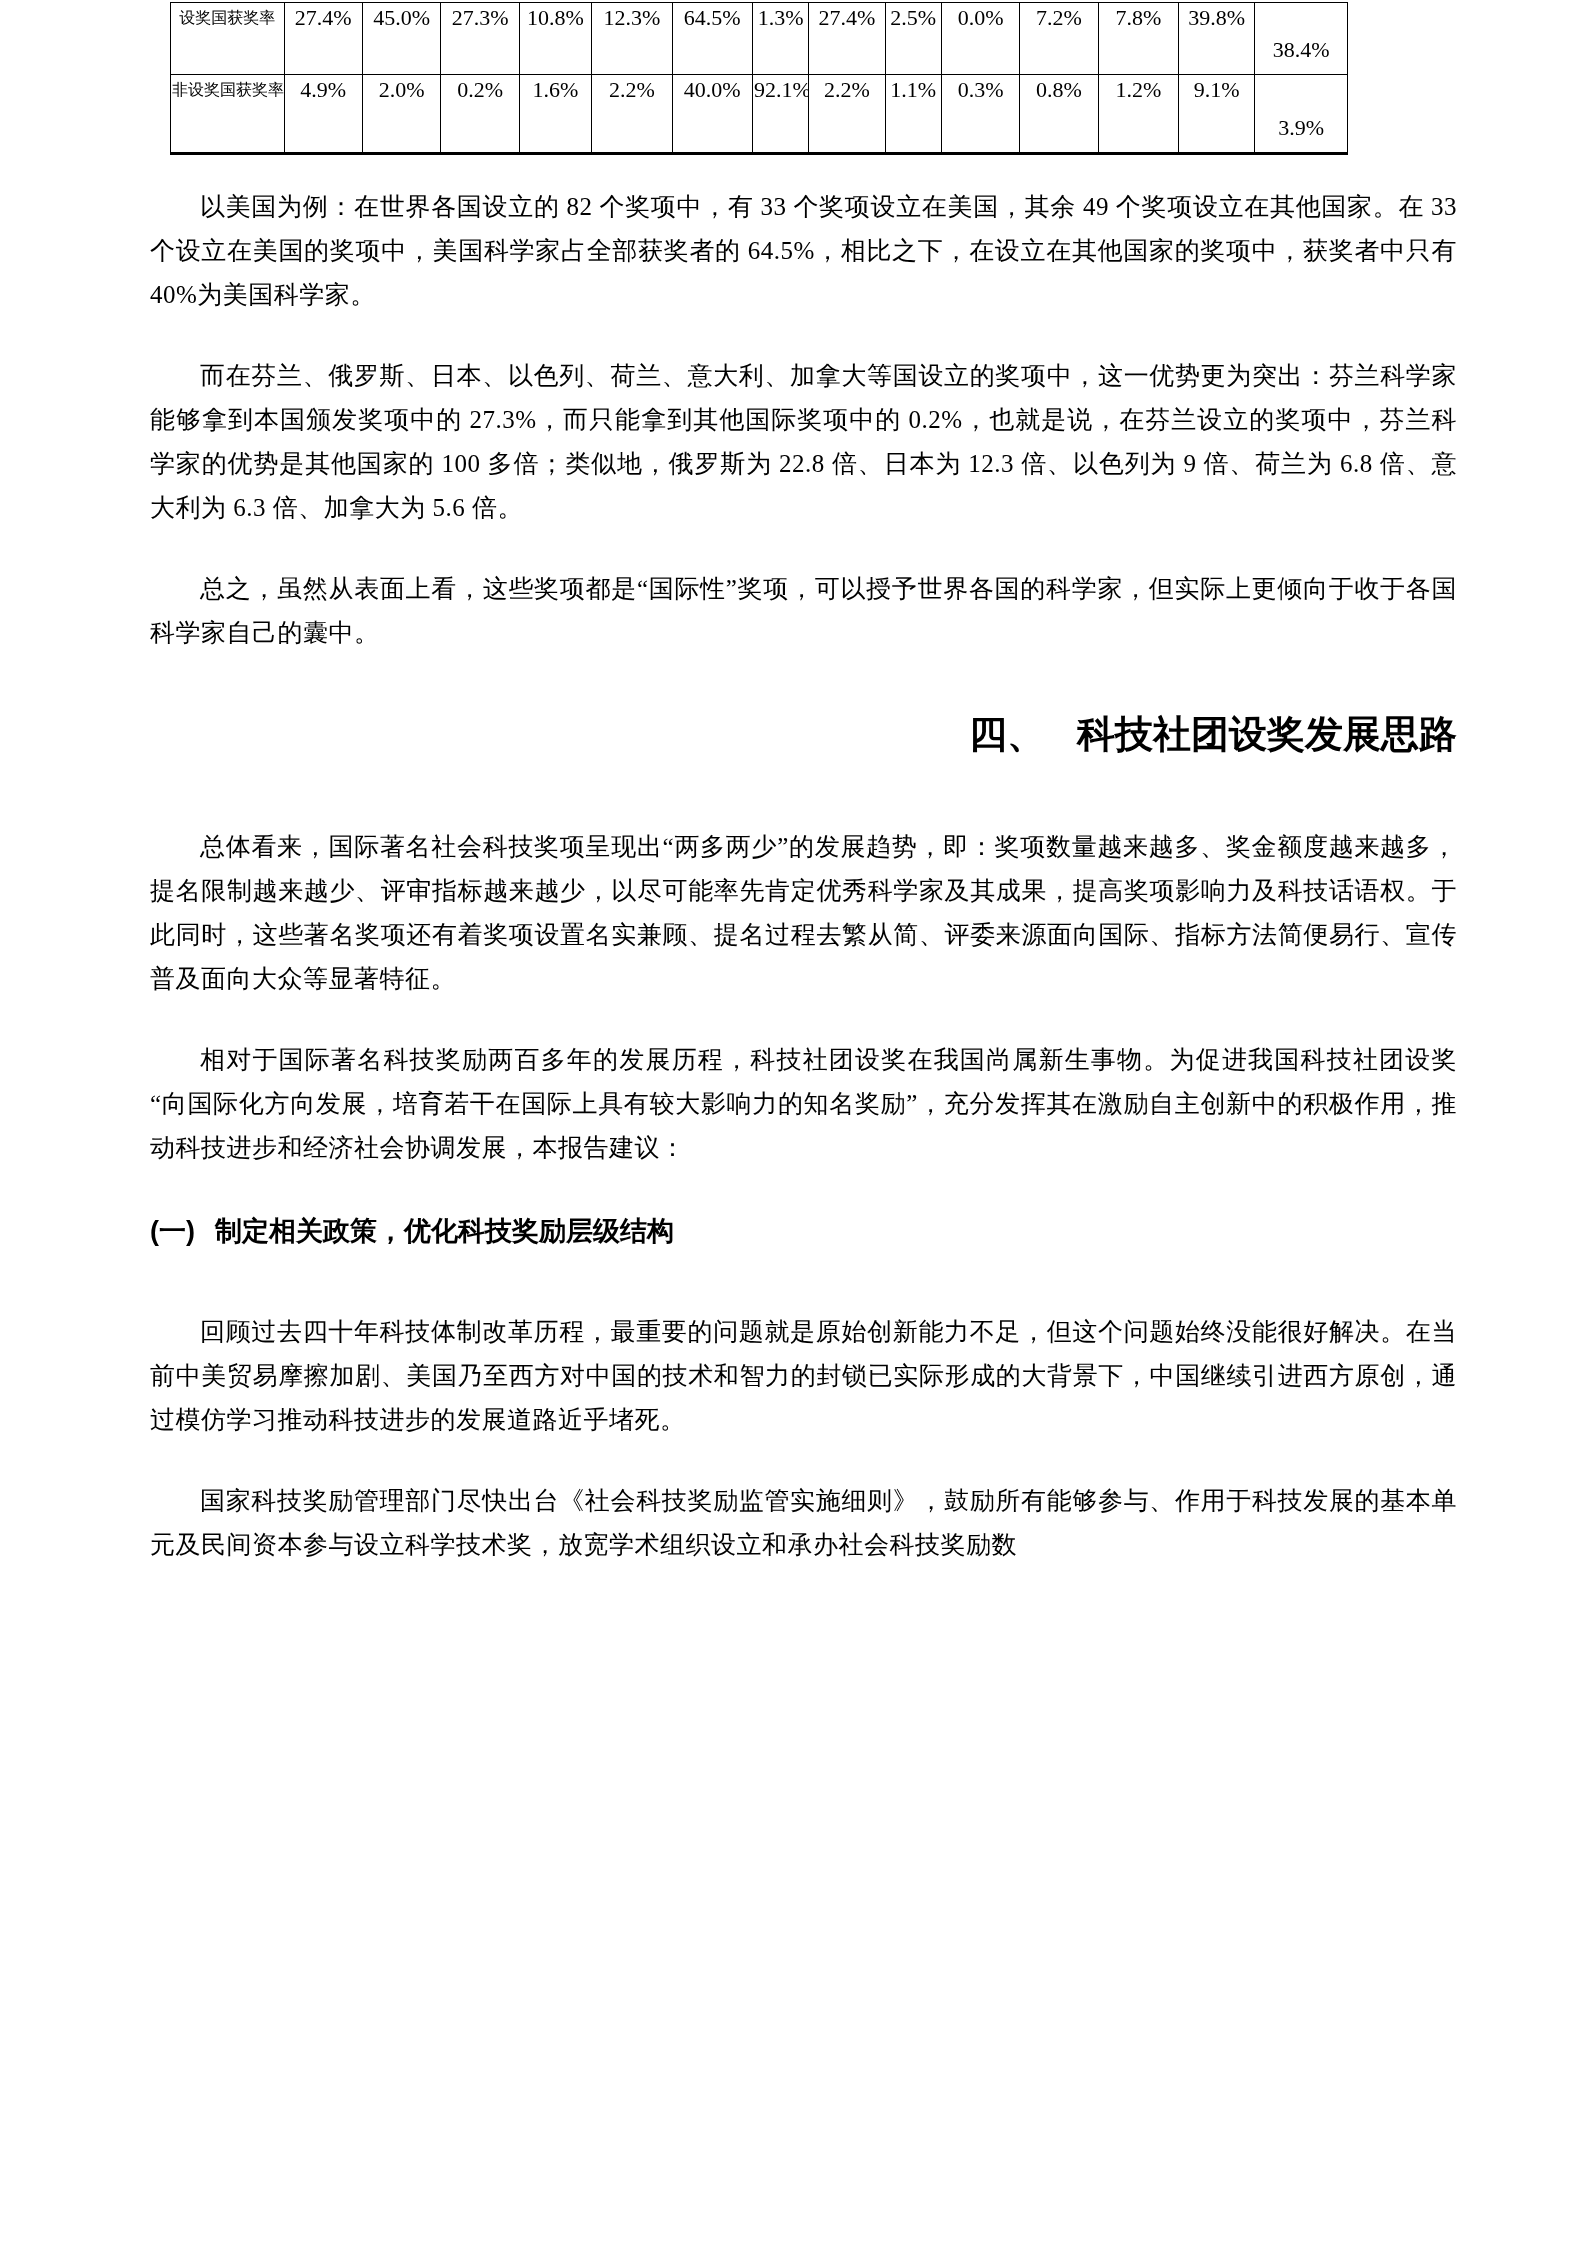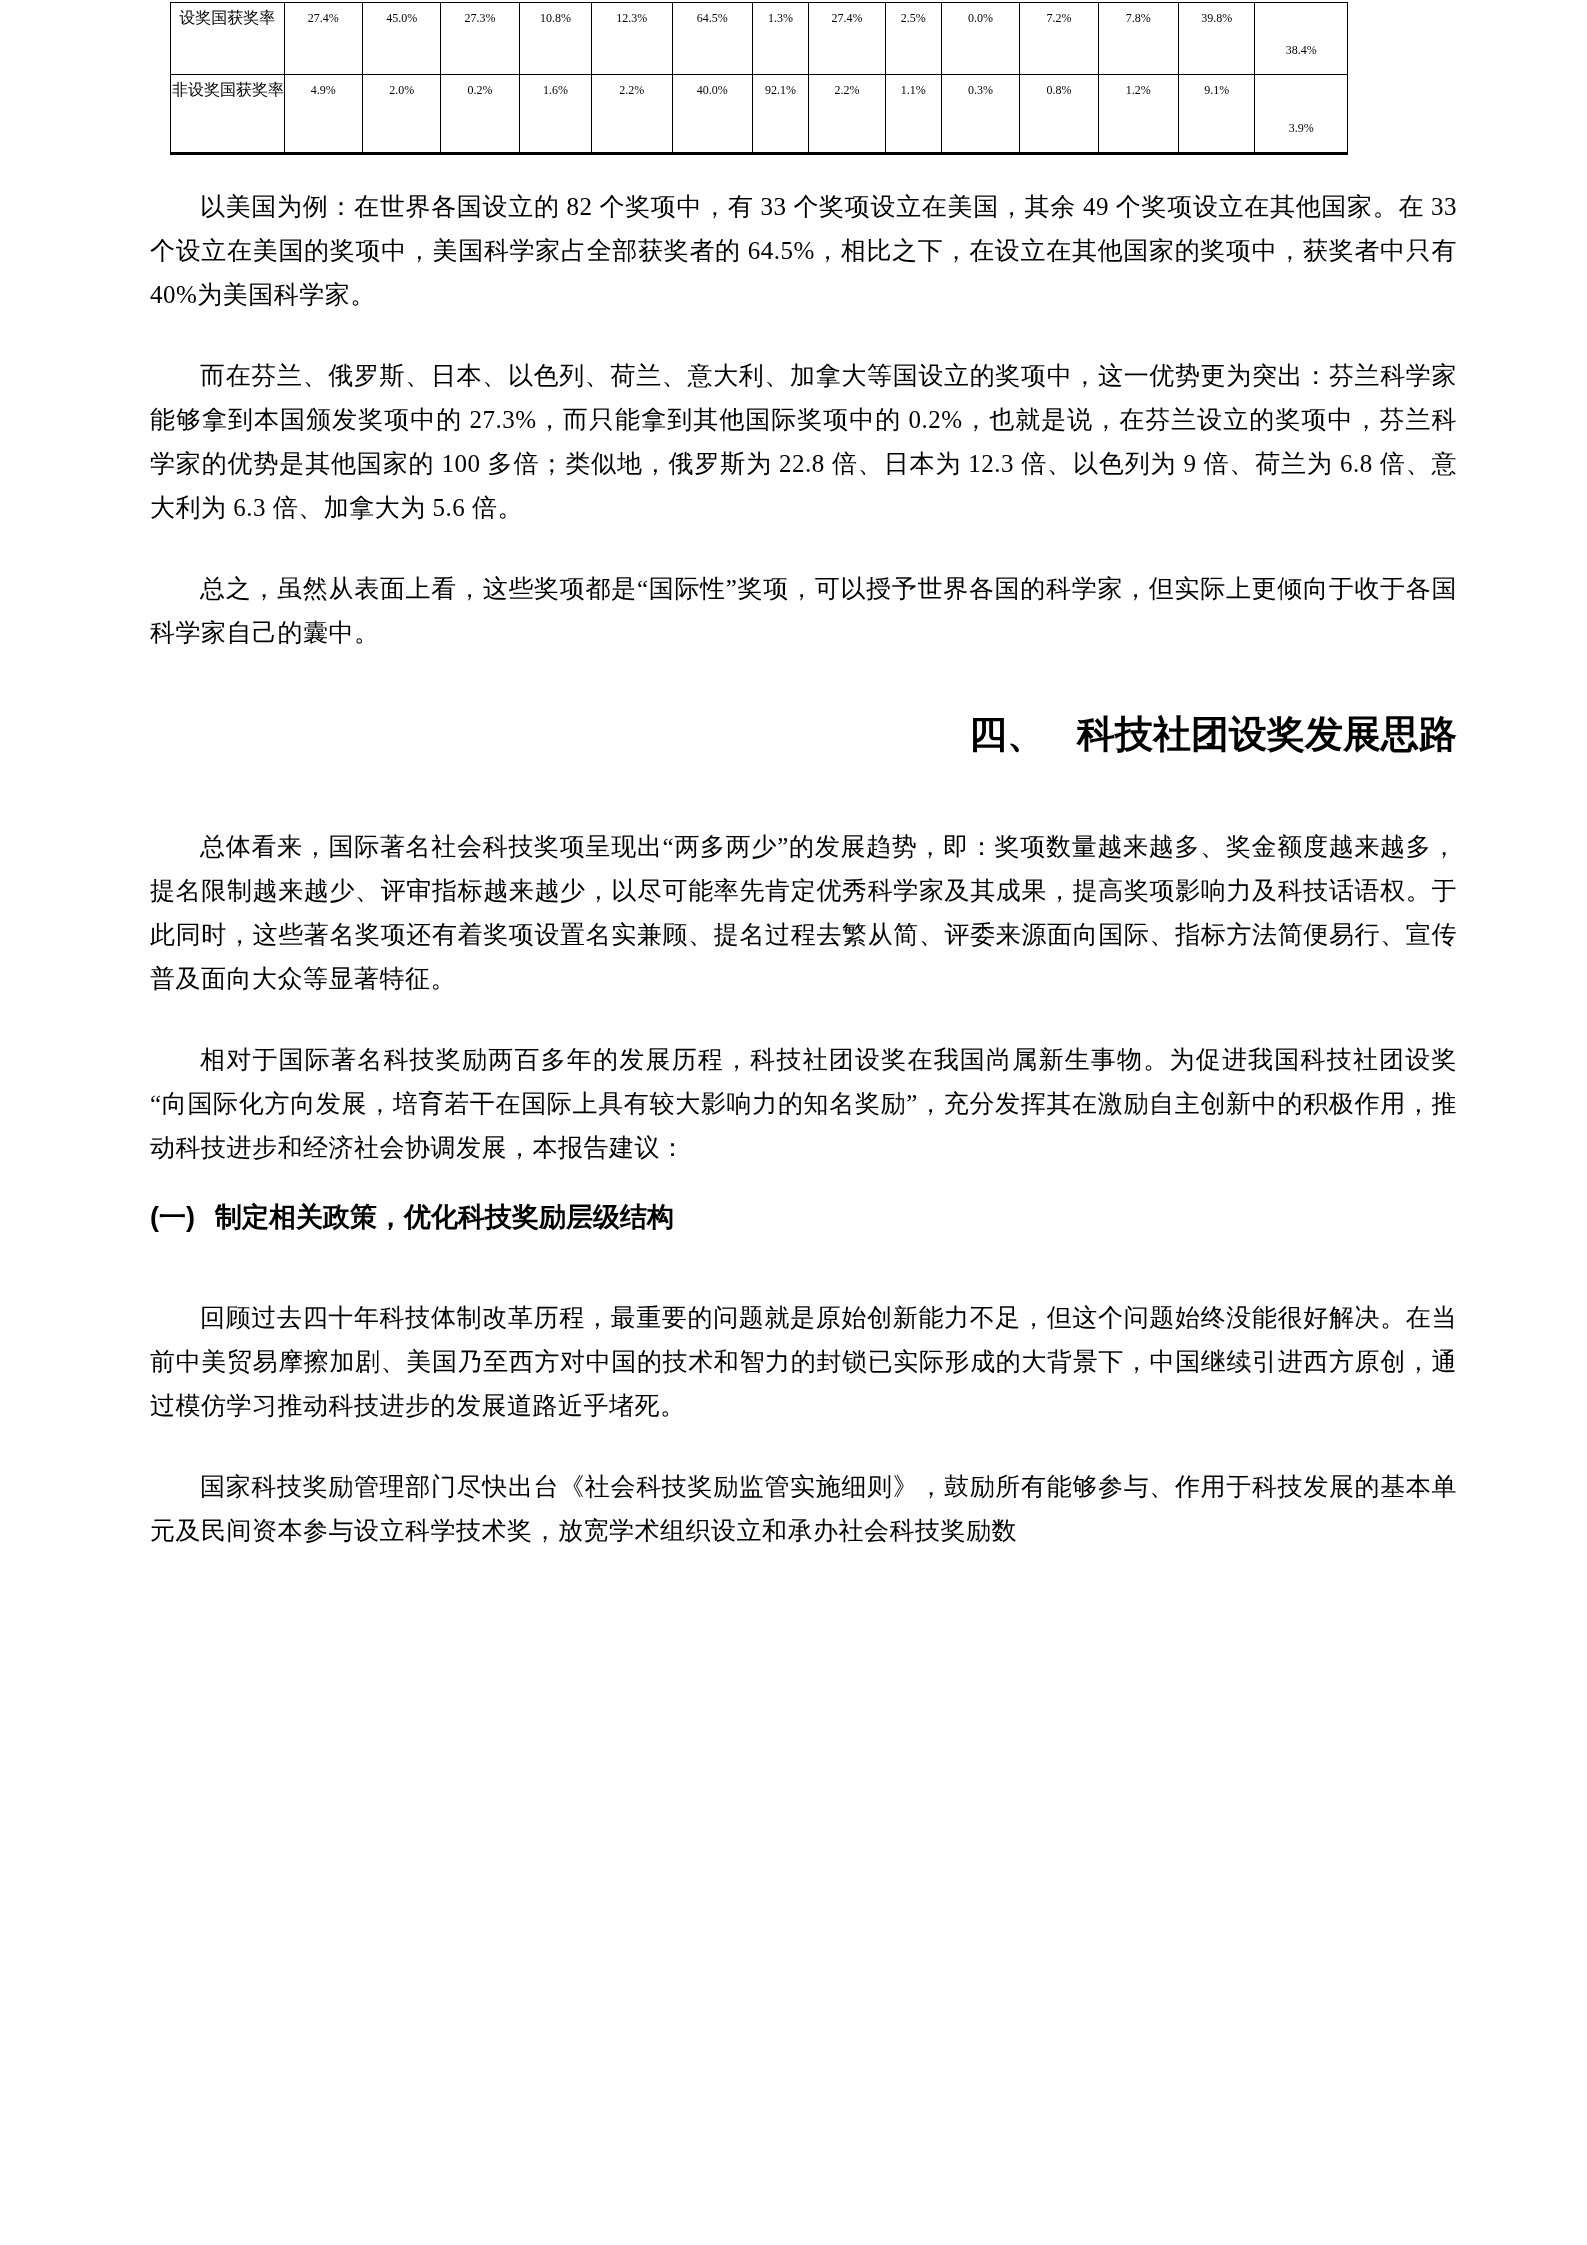--- a/index.html
+++ b/index.html
@@ -17,21 +17,21 @@
   table.rate-table{
     border-collapse:collapse;
     table-layout:fixed;
     width:1178px;
     margin-left:20px;
     border:1px solid #000;
     border-bottom:3px solid #000;
   }
   table.rate-table td{
     border:1px solid #000;
-    font-size:12px;
+    font-size:22px;
     line-height:24px;
     text-align:center;
     vertical-align:top;
     padding:3px 1px 0 1px;
     white-space:nowrap;
     overflow:hidden;
   }
   table.rate-table tr.r1 td{height:56px;}
   table.rate-table tr.r2 td{height:62px;}
   table.rate-table td.label-cell{font-size:16px;}
@@ -57,21 +57,21 @@
     line-height:46px;
     margin:56px 0 68px 0;
     text-align:right;
   }
   h1.sec-h .h-gap{margin-left:32px;}
   h2.sub-h{
     font-family:"Liberation Sans","DejaVu Sans",sans-serif;
     font-weight:bold;
     font-size:27px;
     line-height:38px;
-    margin:28px 0 60px 0;
+    margin:42px 0 60px 0;
   }
   h2.sub-h .h-gap{margin-left:20px;}
 </style>
 </head>
 <body>
 
 <div class="page">
 
   <table class="rate-table">
     <colgroup>

